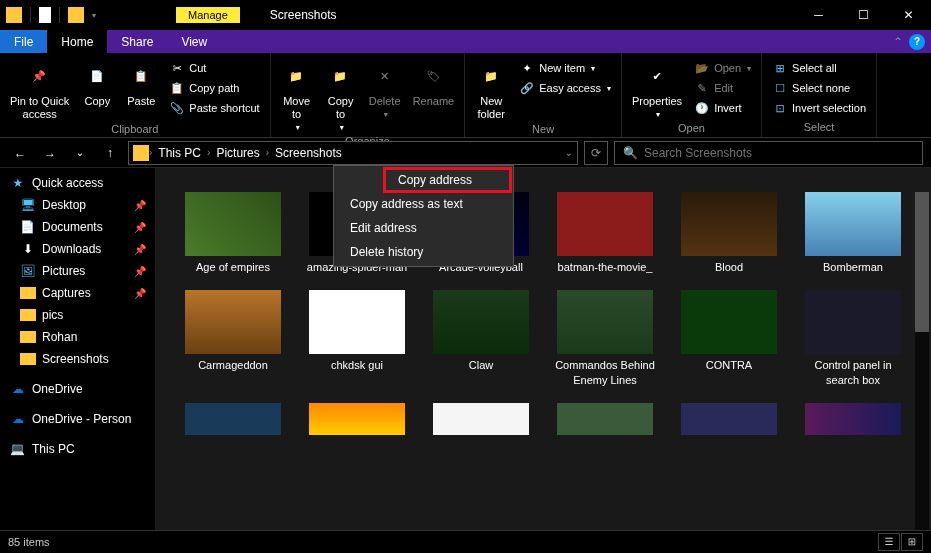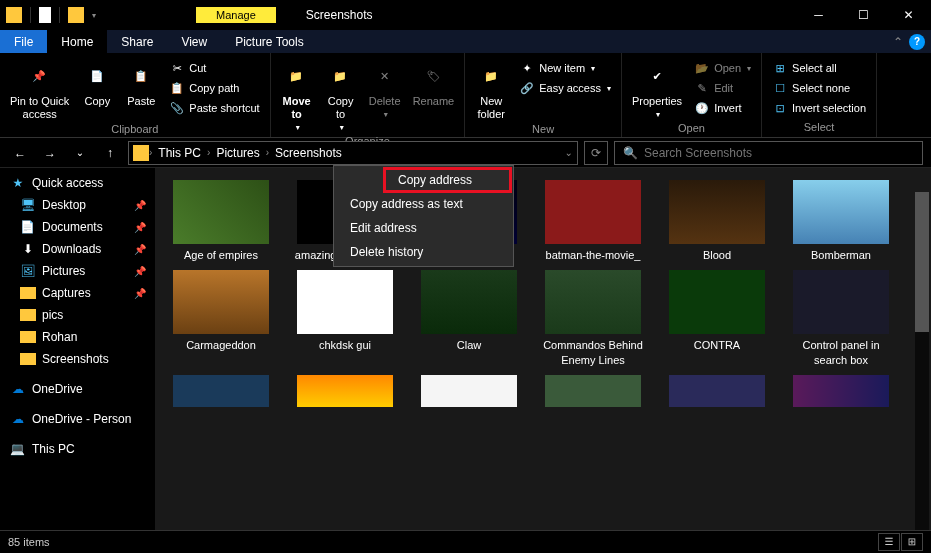--- a/index.html
+++ b/index.html
@@ -3,27 +3,27 @@
 <meta charset="utf-8">
 <style>
 * { margin: 0; padding: 0; box-sizing: border-box; font-family: 'Segoe UI', sans-serif; }
 body { background: #000; color: #fff; width: 931px; height: 553px; overflow: hidden; position: relative; font-size: 12px; }
 
 
 .titlebar { height: 30px; display: flex; align-items: center; background: #000; }
 .titlebar-qat { display: flex; align-items: center; gap: 8px; padding-left: 6px; }
 .qat-icon { width: 16px; height: 16px; background: #ffc83d; display: inline-block; }
 .qat-sep { width: 1px; height: 16px; background: #333; }
-.titlebar-manage { margin-left: 100px; background: #ffeb3b; color: #000; padding: 2px 20px; font-size: 11px; }
+.titlebar-manage { margin-left: 80px; background: #ffeb3b; color: #000; padding: 2px 12px; font-size: 11px; }
 .titlebar-title { margin-left: 30px; font-size: 12px; color: #fff; }
 .titlebar-controls { margin-left: auto; display: flex; }
 .tbc { width: 45px; height: 30px; display: flex; align-items: center; justify-content: center; color: #fff; cursor: pointer; }
 
 
-.tabs { height: 23px; display: flex; align-items: stretch; background: #0f172a; }
+.tabs { height: 23px; display: flex; align-items: stretch; background: #4c1d95; }
 .tab { padding: 0 14px; display: flex; align-items: center; font-size: 12px; cursor: pointer; }
 .tab.file { background: #1a6fd4; color: #fff; }
 .tab.active { background: #000; color: #fff; }
 .tab.picture { color: #fff; }
 .tabs-right { margin-left: auto; display: flex; align-items: center; gap: 6px; padding-right: 6px; }
 .help-icon { width: 16px; height: 16px; border-radius: 50%; background: #0099ff; color: #fff; display: flex; align-items: center; justify-content: center; font-size: 10px; font-weight: bold; }
 
 
 .ribbon { height: 85px; background: #000; display: flex; border-bottom: 1px solid #333; }
 .ribbon-group { display: flex; flex-direction: column; justify-content: space-between; padding: 2px 6px; border-right: 1px solid #222; }
@@ -55,21 +55,21 @@
 
 
 .content { display: flex; height: 362px; }
 .sidebar { width: 155px; background: #000; overflow-y: auto; padding: 4px 0; }
 .sb-item { display: flex; align-items: center; gap: 6px; padding: 3px 8px 3px 20px; cursor: pointer; font-size: 12px; }
 .sb-item.root { padding-left: 10px; }
 .sb-icon { width: 16px; height: 16px; display: flex; align-items: center; justify-content: center; flex-shrink: 0; }
 .pin { margin-left: auto; color: #888; font-size: 10px; }
 .folder-ic { width: 16px; height: 12px; background: #ffc83d; display: inline-block; }
 
-.files { flex: 1; background: #191919; padding: 12px; overflow-y: auto; display: flex; flex-wrap: wrap; align-content: flex-start; gap: 8px 16px; }
+.files { flex: 1; background: #191919; padding: 24px; overflow-y: auto; display: flex; flex-wrap: wrap; align-content: flex-start; gap: 16px 16px; }
 .file-item { width: 108px; display: flex; flex-direction: column; align-items: center; gap: 4px; cursor: pointer; }
 .thumb { width: 96px; height: 64px; background: #333; display: flex; align-items: center; justify-content: center; overflow: hidden; }
 .file-label { font-size: 11px; text-align: center; line-height: 1.3; word-wrap: break-word; }
 
 
 .statusbar { height: 22px; background: #000; border-top: 1px solid #333; display: flex; align-items: center; padding: 0 8px; font-size: 11px; color: #ccc; }
 .view-toggle { margin-left: auto; display: flex; gap: 1px; }
 .vt-btn { width: 22px; height: 18px; border: 1px solid #444; display: flex; align-items: center; justify-content: center; cursor: pointer; font-size: 10px; }
 
 .scroll-track { position: absolute; right: 2px; top: 192px; width: 14px; height: 338px; background: #0a0a0a; }
@@ -99,21 +99,20 @@
     <div class="tbc">☐</div>
     <div class="tbc close">✕</div>
   </div>
 </div>
 
 <div class="tabs">
   <div class="tab file">File</div>
   <div class="tab active">Home</div>
   <div class="tab">Share</div>
   <div class="tab">View</div>
-  <div class="tab picture">Picture Tools</div>
   <div class="tabs-right">
     <span style="color:#888;">⌃</span>
     <div class="help-icon">?</div>
   </div>
 </div>
 
 <div class="ribbon">
   <div class="ribbon-group">
     <div class="ribbon-group-body">
       <div class="rb-big">
@@ -143,21 +142,21 @@
             <span>Paste shortcut</span>
           </div>
       </div>
     </div>
     <div class="ribbon-group-label">Clipboard</div>
   </div>
   <div class="ribbon-group">
     <div class="ribbon-group-body">
       <div class="rb-big">
           <span class="ic">📁</span>
-          <span style="white-space:pre;font-weight:bold;">Move
+          <span style="white-space:pre;">Move
 to</span>
           <span class="dropdown-arrow">▾</span>
         </div>
       <div class="rb-big">
           <span class="ic">📁</span>
           <span style="white-space:pre;">Copy
 to</span>
           <span class="dropdown-arrow">▾</span>
         </div>
       <div class="rb-big dim">

